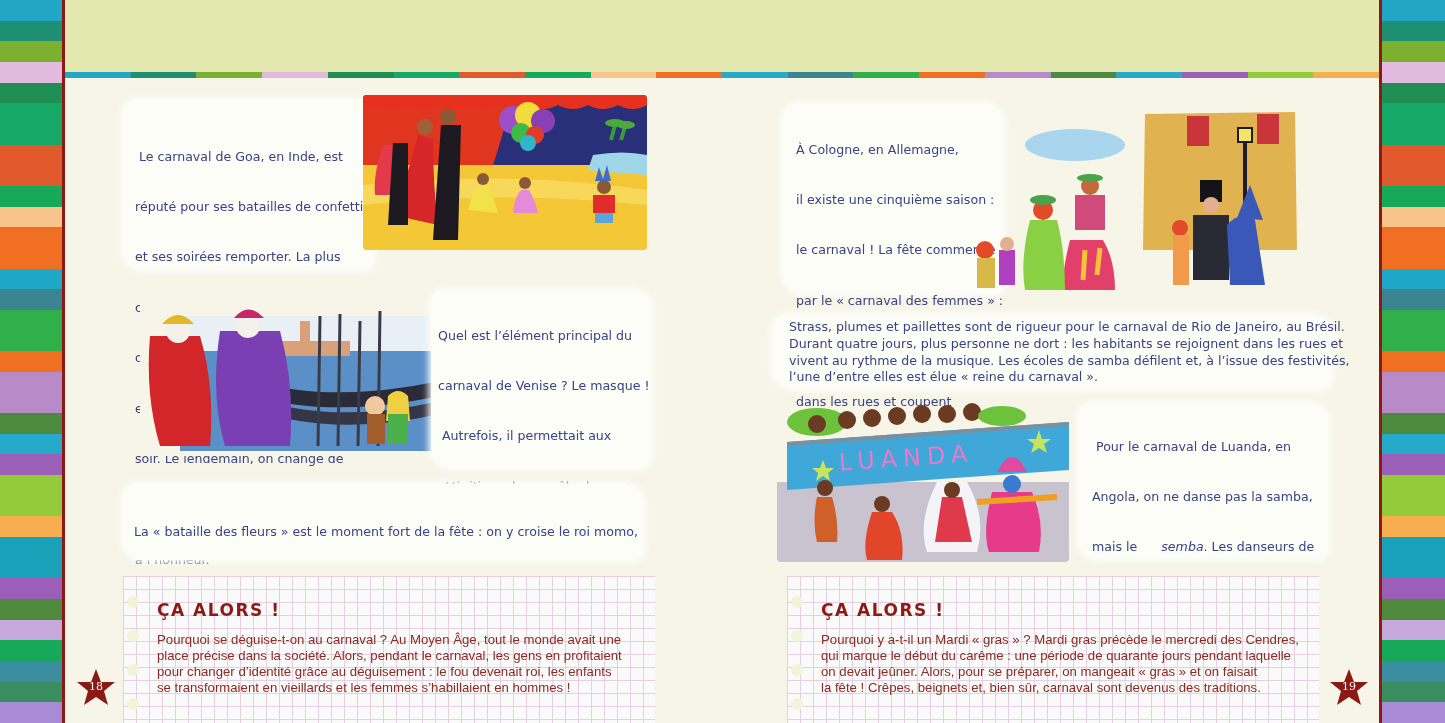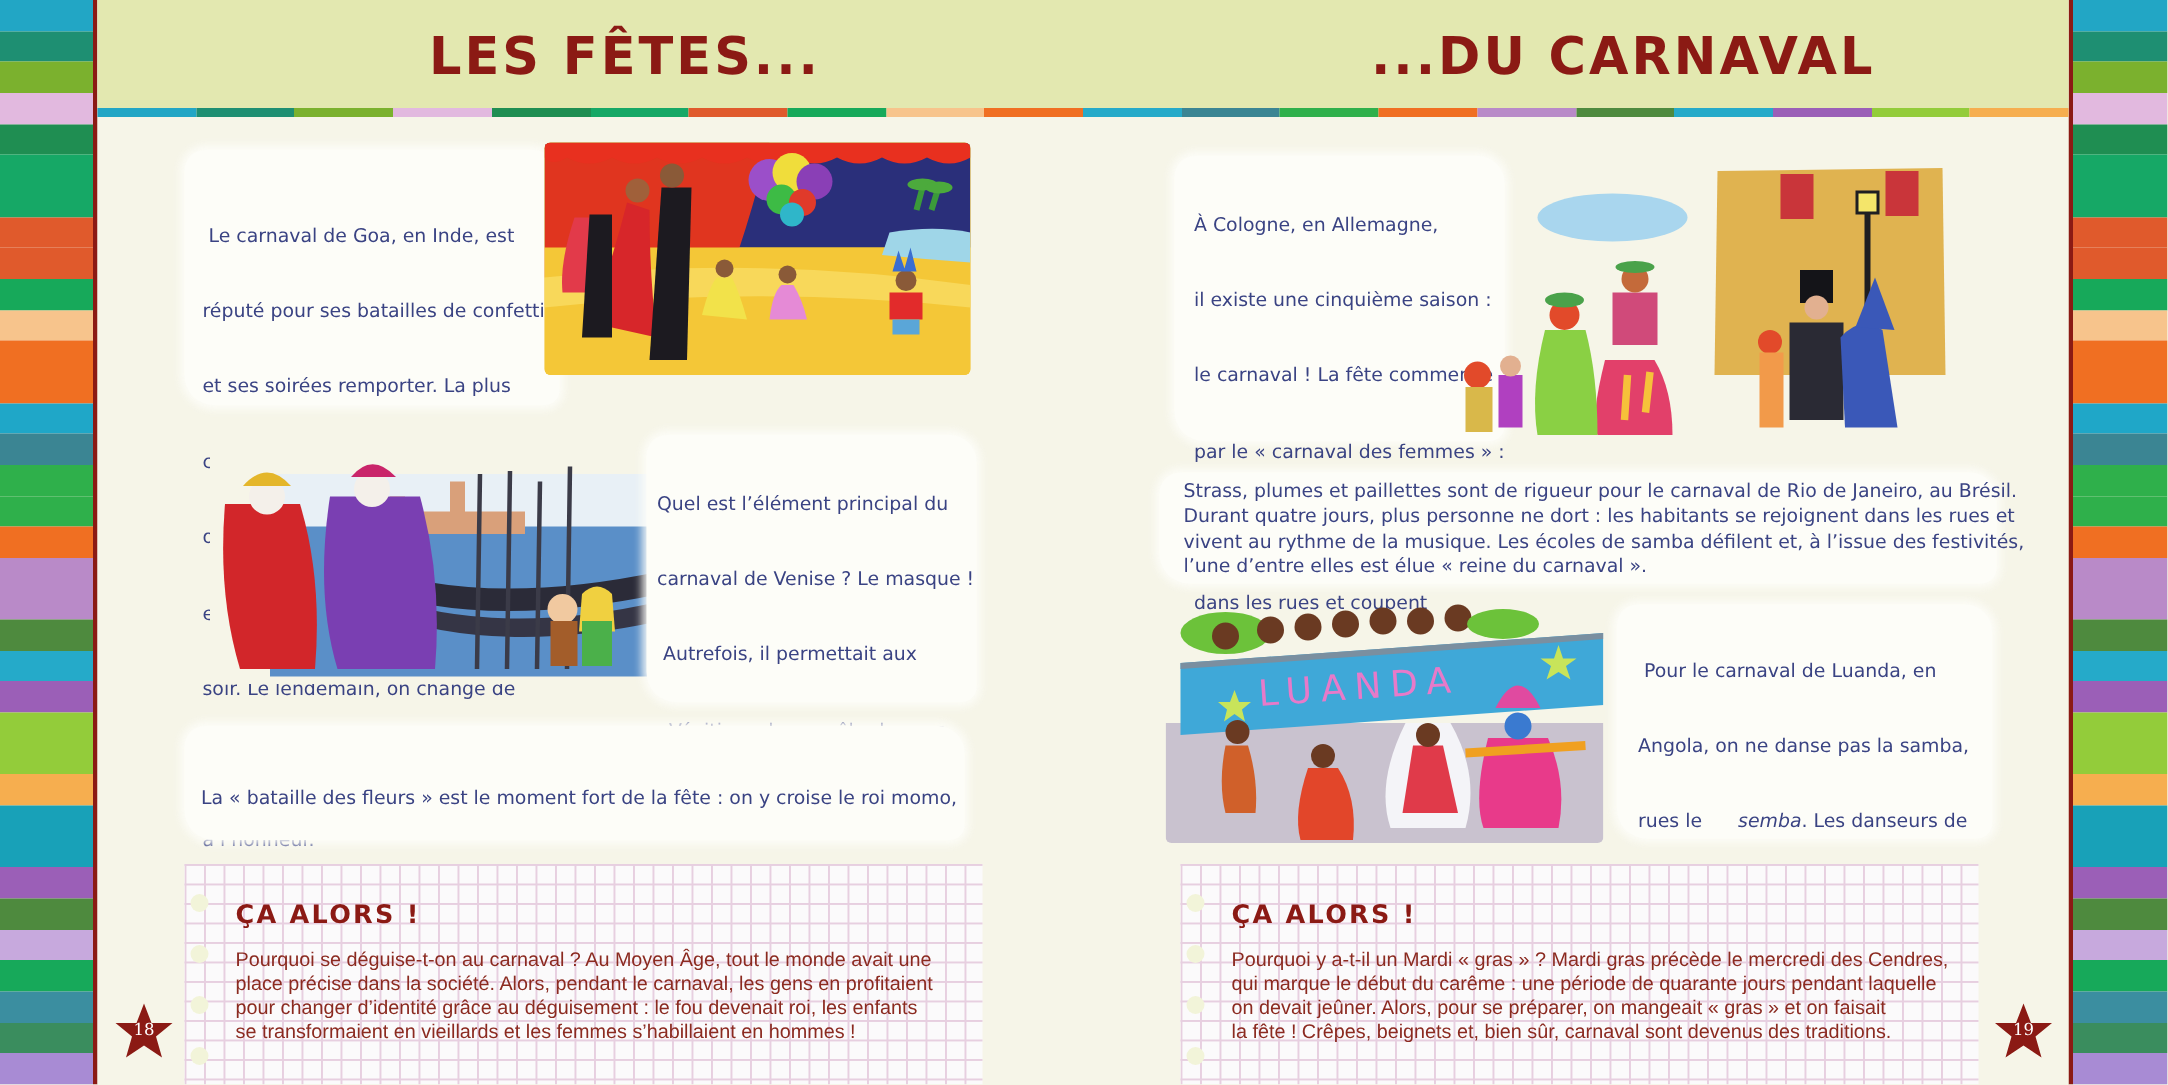--- a/index.html
+++ b/index.html
@@ -115,22 +115,20 @@
     <div class="band" style="height: 20.6571px; background: rgb(23, 169, 90);"></div>
     <div class="band" style="height: 20.6571px; background: rgb(59, 142, 160);"></div>
     <div class="band" style="height: 20.6571px; background: rgb(58, 141, 94);"></div>
     <div class="band" style="height: 20.6571px; background: rgb(168, 139, 212);"></div>
   </div>
 <div class="edge left"></div>
 <div class="edge right"></div>
 
 <div class="spread">
   <div class="header">
-    <h1 class="title-left">LES FÊTES...</h1>
-    <h1 class="title-right">...DU CARNAVAL</h1>
   </div>
   <div class="stripe" id="stripe">
       <span style="flex: 1 1 0%; background: rgb(34, 166, 197);"></span>
       <span style="flex: 1 1 0%; background: rgb(30, 143, 114);"></span>
       <span style="flex: 1 1 0%; background: rgb(123, 177, 46);"></span>
       <span style="flex: 1 1 0%; background: rgb(226, 185, 223);"></span>
       <span style="flex: 1 1 0%; background: rgb(31, 142, 82);"></span>
       <span style="flex: 1 1 0%; background: rgb(22, 168, 102);"></span>
       <span style="flex: 1 1 0%; background: rgb(224, 90, 44);"></span>
       <span style="flex: 1 1 0%; background: rgb(23, 169, 90);"></span>
@@ -340,21 +338,21 @@
       <path d="M200 100 L280 95" stroke="#f0a020" stroke-width="6"></path>
       <circle cx="235" cy="82" r="9" fill="#3a7ad0"></circle>
       <path d="M220 70 Q235 40 250 70 Z" fill="#e04aa0"></path>
     </svg>
   </div>
 
   <div class="blob" style="left:1013px; top:403px; width:250px; height:156px;"></div>
   <div class="txt" style="left:1027px; top:405px;">
     <div> Pour le carnaval de Luanda, en</div>
     <div>Angola, on ne danse pas la samba,</div>
-    <div><span>rues le </span><em>semba</em><span>. Les danseurs de</span></div>
+    <div><span>mais le </span><em>semba</em><span>. Les danseurs de</span></div>
     <div>danseurs défilent et organisent</div>
     <div>des représentations dans les rues</div>
     <div>pour remporter le concours de</div>
     
     
     
   </div>
 
   <div class="note" style="left:722px; width:532px;">
     <div class="holes">

